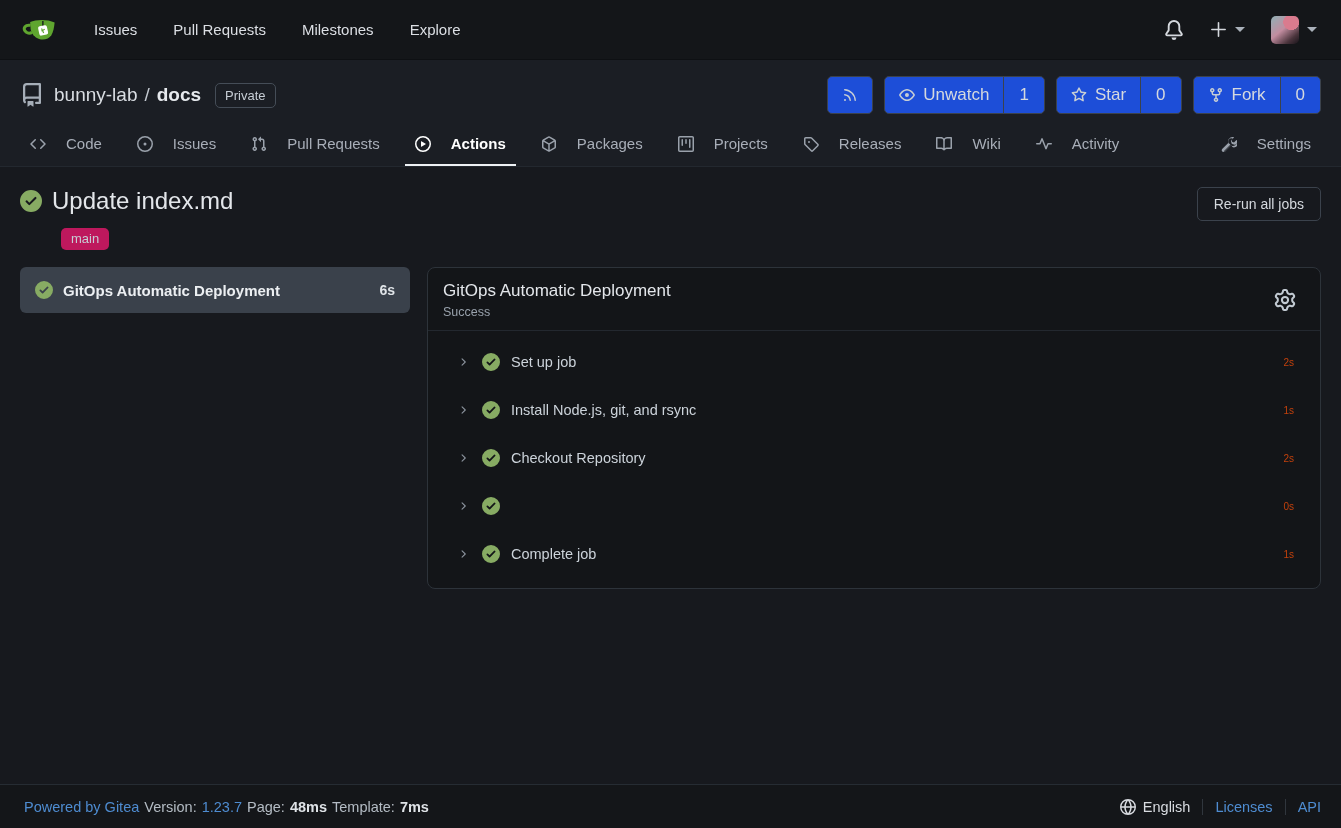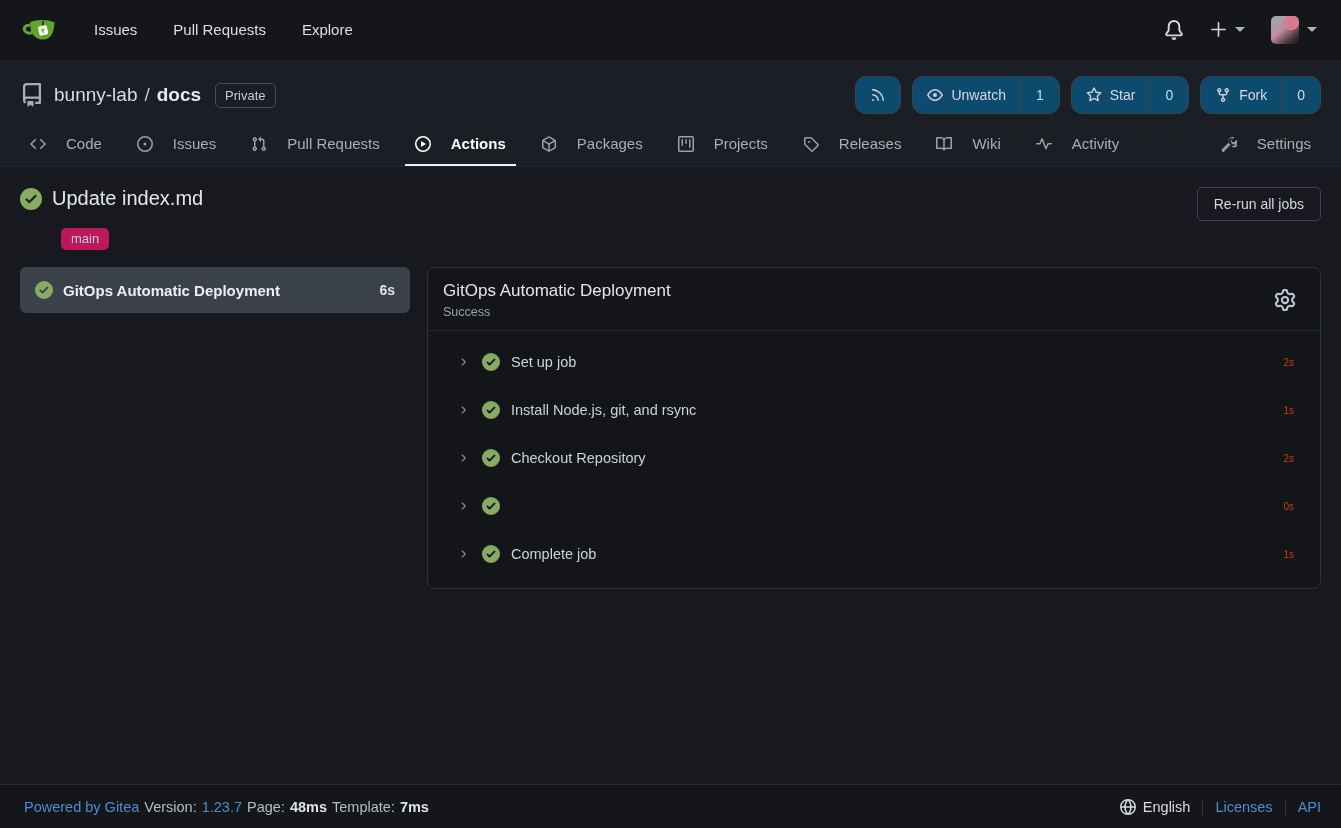--- a/index.html
+++ b/index.html
@@ -29,42 +29,42 @@
   
   .repo-header { background:#1b1e24; padding:16px 20px 0; border-bottom:1px solid #23282f; }
   .repo-title-row { display:flex; align-items:center; height:38px; }
   .repo-name { font-size:19px; color:#d9dde2; margin-left:10px; }
   .repo-name .owner { font-weight:400; }
   .repo-name .sep { margin:0 7px; color:#c3c9d0; }
   .repo-name .name { font-weight:700; color:#e6e9ed; }
   .chip { margin-left:14px; border:1px solid #454d57; border-radius:5px; padding:4px 9px;
           font-size:13px; color:#c6cdd4; }
   .repo-actions { margin-left:auto; display:flex; gap:11px; }
-  .btn-group { display:flex; align-items:stretch; height:38px; background:#0c4a6e;
-               border:1px solid #3b424c; border-radius:11px; overflow:hidden; font-size:14px;
+  .btn-group { display:flex; align-items:stretch; height:38px; background:#1d4ed8;
+               border:1px solid #3b424c; border-radius:5px; overflow:hidden; font-size:17px;
                color:#d5d9de; }
   .seg { display:flex; align-items:center; gap:8px; padding:0 14px; cursor:pointer; }
   .seg + .seg { border-left:1px solid #3b424c; }
   .seg.count { padding:0 15px; }
   .seg svg { color:#c6cdd4; }
 
   
   .tabs { display:flex; align-items:center; margin-top:8px; font-size:15px; color:#a8aeb8; }
   .tab { display:flex; align-items:center; gap:20px; padding:13px 10px 12px; margin-right:15px;
          border-bottom:2px solid transparent; cursor:pointer; }
   .tab svg { color:#9aa1ab; }
   .tab.active { color:#ffffff; font-weight:700; border-bottom-color:#eef1f4; }
   .tab.active svg { color:#ffffff; }
   .tab-settings { margin-left:auto; margin-right:0; }
 
   
   .main { flex:1 1 auto; background:#17191e; padding:20px 20px 0; overflow:hidden; }
   .run-header { display:flex; align-items:flex-start; }
   .run-title-wrap { display:flex; align-items:center; gap:10px; }
-  .run-title { font-size:20px; font-weight:400; color:#e3e6ea; }
+  .run-title { font-size:24px; font-weight:400; color:#e3e6ea; }
   .rerun-btn { margin-left:auto; background:transparent; border:1px solid #3b424c; color:#d5d9de;
                font-size:14px; font-family:inherit; padding:8px 16px; border-radius:5px; cursor:pointer; }
   .run-sub { margin:7px 0 0 32px; font-size:14px; color:#b9c0c8; display:flex; align-items:center; }
   .run-sub .wf-file { font-weight:700; color:#ced4db; }
   .branch-badge { margin-left:9px; background:#be185d; color:#c6cdd4; border-radius:5px;
                   padding:3px 10px 4px; font-size:13px; }
 
   .columns { display:flex; align-items:flex-start; gap:17px; margin-top:17px; }
   .job-list { flex:0 0 390px; }
   .job-item { display:flex; align-items:center; gap:10px; background:#3a414b; border-radius:6px;
@@ -108,20 +108,21 @@
       <path d="M8.5 8.5 C15 5.5 27 5.5 34.5 9 C34 14 33 19 31 22.5 C28.5 26.5 23 28 18 26.5 C13 25 10 21 9 16 Z" fill="#5fa52f"></path>
       <path d="M22 7.5 L22 13" stroke="#14161a" stroke-width="1.4" fill="none"></path>
       <g transform="rotate(-12 22 17.5)">
         <rect x="17.5" y="12.5" width="9.5" height="10" rx="2" fill="#ffffff"></rect>
         <path d="M21 15.2 l1.3 5 M20.4 17.7 l3.8 -1" stroke="#5fa52f" stroke-width="1.2" fill="none"></path>
       </g>
     </svg>
   </span>
   <span class="nav-link">Issues</span>
   <span class="nav-link">Pull Requests</span>
+  <span class="nav-link">Milestones</span>
   <span class="nav-link">Explore</span>
   <div class="nav-right">
     <span class="icon-btn">
       <svg width="20" height="20" viewBox="0 0 16 16" fill="currentColor">
           <path d="M8 16a2 2 0 0 0 1.985-1.75c.017-.137-.097-.25-.235-.25h-3.5c-.138 0-.252.113-.235.25A2 2 0 0 0 8 16ZM3 5a5 5 0 0 1 10 0v2.947c0 .05.015.098.042.139l1.703 2.555A1.519 1.519 0 0 1 13.482 13H2.518a1.516 1.516 0 0 1-1.263-2.36l1.703-2.554A.255.255 0 0 0 3 7.947Zm5-3.5A3.5 3.5 0 0 0 4.5 5v2.947c0 .346-.102.683-.294.97l-1.703 2.556a.017.017 0 0 0-.003.01l.001.006.004.006.006.004.007.001h10.964l.007-.001.006-.004.004-.006.001-.007a.017.017 0 0 0-.003-.01l-1.703-2.554a1.745 1.745 0 0 1-.294-.97V5A3.5 3.5 0 0 0 8 1.5Z"></path>
         </svg>
     </span>
     <span class="icon-btn">
       <svg width="17" height="17" viewBox="0 0 16 16" fill="currentColor">
           <path d="M7.25 1.75a.75.75 0 0 1 1.5 0v5.5h5.5a.75.75 0 0 1 0 1.5h-5.5v5.5a.75.75 0 0 1-1.5 0v-5.5h-5.5a.75.75 0 0 1 0-1.5h5.5Z"></path>

